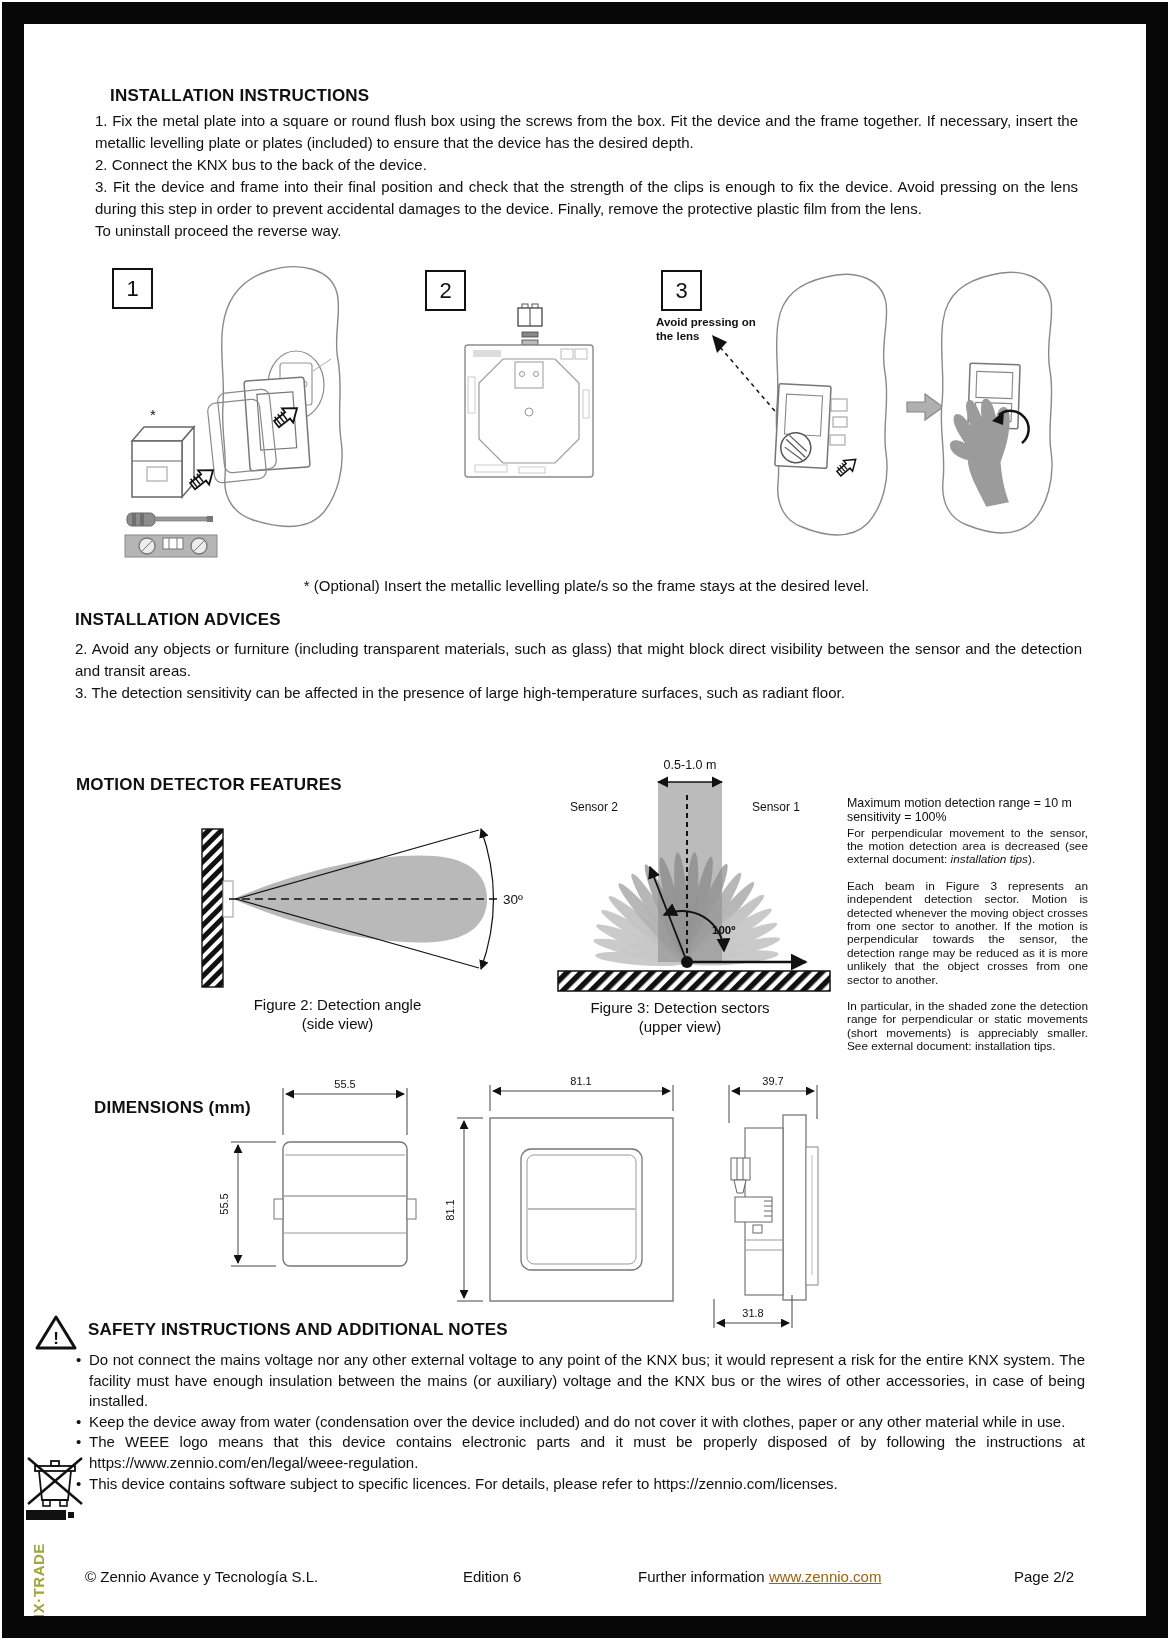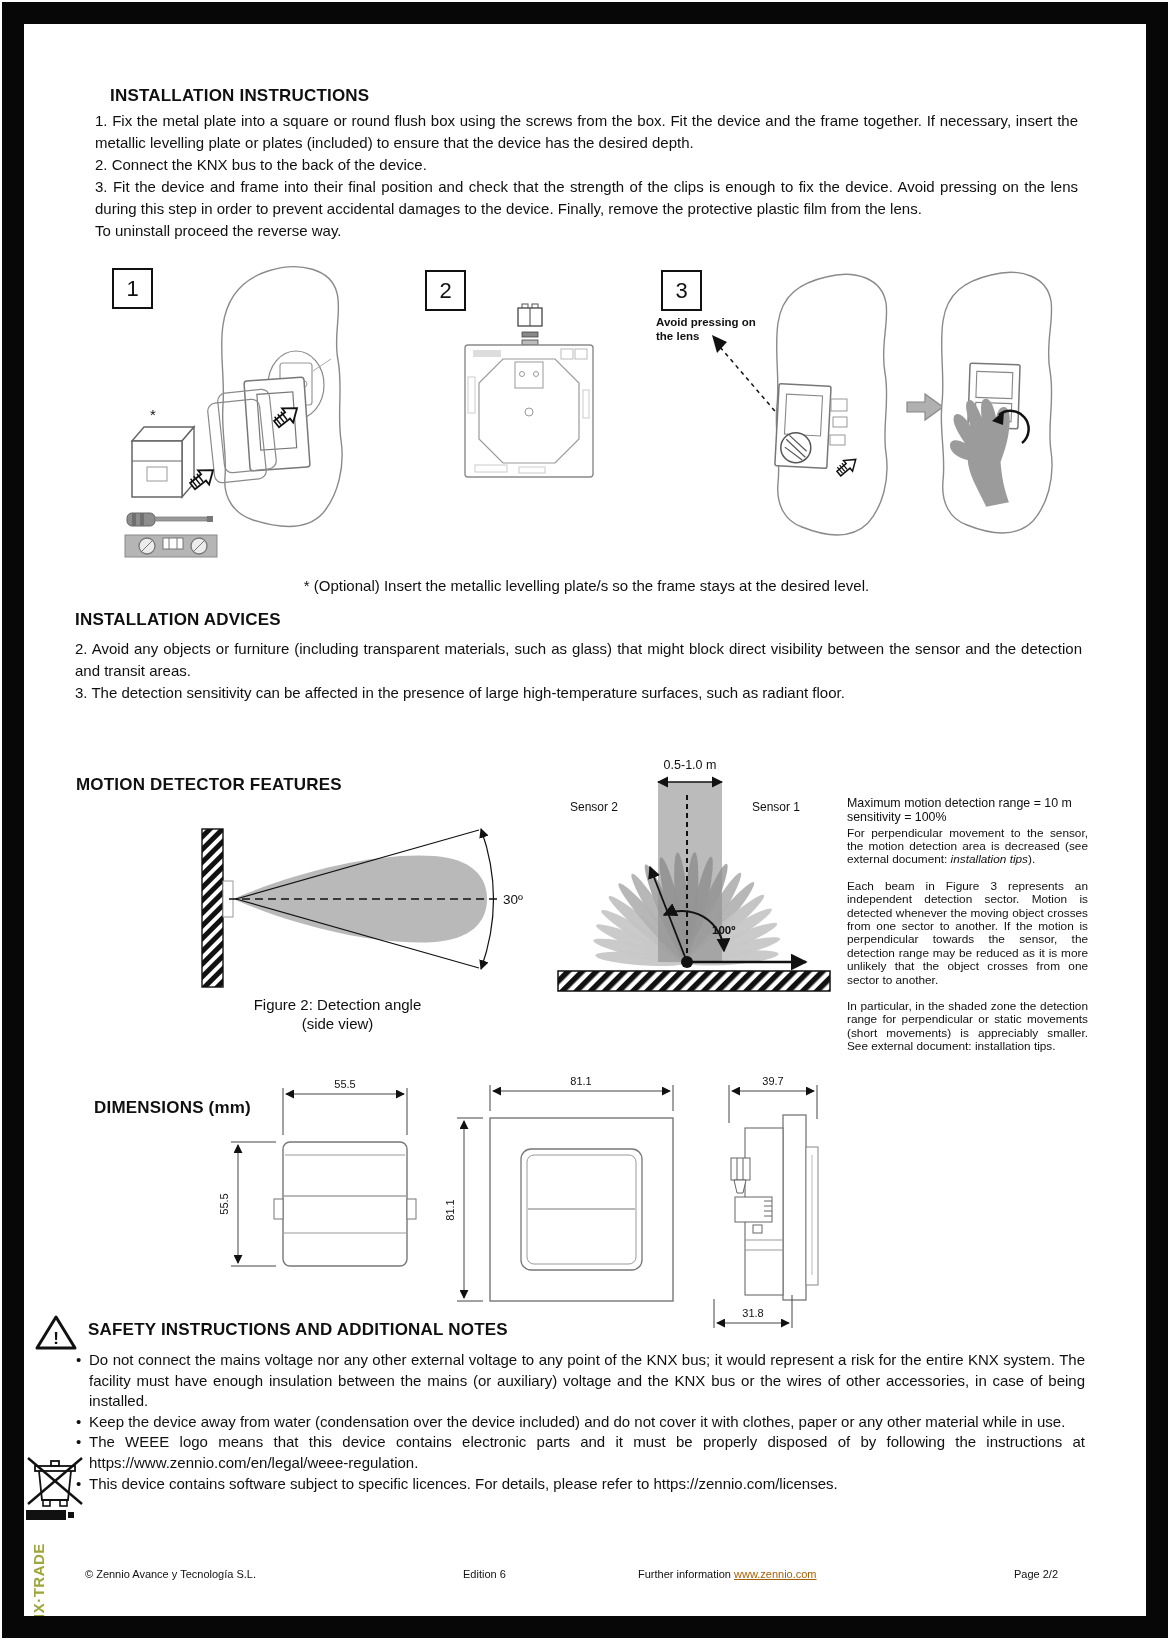--- a/index.html
+++ b/index.html
@@ -13,21 +13,21 @@
   .body15 p{margin:0;}
   .cap{font-size:15px;line-height:19px;text-align:center;}
   .numbox{width:37px;height:37px;border:2.5px solid #111;background:#fff;display:flex;
           align-items:center;justify-content:center;font-size:22px;color:#111;}
   .smallbold{font-weight:bold;font-size:11.5px;line-height:13.5px;}
   .notes{font-size:11.8px;line-height:13.4px;text-align:justify;}
   .notes p{margin:0 0 13px 0;}
   .notes .lead{font-size:12.4px;line-height:13.8px;}
   .bullet{position:relative;padding-left:14px;font-size:15px;line-height:20.6px;text-align:justify;}
   .bullet::before{content:"•";position:absolute;left:1px;top:0;}
-  .footer-item{font-size:11px;white-space:nowrap;}
+  .footer-item{font-size:15px;white-space:nowrap;}
   .link{color:#a16207;text-decoration:underline;cursor:pointer;}
   .brand-vert{transform:rotate(-90deg);transform-origin:0 0;font-weight:bold;font-size:15px;
               letter-spacing:.5px;color:#9ea63c;white-space:nowrap;z-index:2;}
   svg{display:block;}
   svg text{font-family:"Liberation Sans",sans-serif;fill:#111;}
   .dimtxt{font-size:11px;}
 </style>
 </head>
 <body>
 
@@ -252,20 +252,24 @@
     <text x="42" y="58" font-size="12">Sensor 2</text>
     <text x="224" y="58" font-size="12">Sensor 1</text>
     <line x1="159" y1="209" x2="159" y2="42" stroke="#111" stroke-width="2" stroke-dasharray="5,4"></line>
     <line x1="159" y1="209" x2="278" y2="209" stroke="#111" stroke-width="2.4" marker-end="url(#mB)"></line>
     <line x1="159" y1="209" x2="122" y2="114" stroke="#111" stroke-width="1.8" marker-end="url(#mB)"></line>
     <path d="M136,162 A42,42 0 0 1 196,198" fill="none" stroke="#111" stroke-width="2" marker-start="url(#mB)" marker-end="url(#mB)"></path>
     <text x="184" y="181" font-size="11.5" font-weight="bold">100º</text>
     <rect x="30" y="218" width="272" height="20" fill="url(#hatchFloor)" stroke="#111" stroke-width="1.5"></rect>
     <circle cx="159" cy="209" r="6" fill="#111"></circle>
   </svg>
+  <div class="abs cap" style="left:560px;top:998px;width:240px;">
+    <div>Figure 3: Detection sectors</div>
+    <div>(upper view)</div>
+  </div>
 
   <div class="abs notes" style="left:847px;top:797px;width:241px;">
     <div class="lead">Maximum motion detection range = 10 m</div>
     <div class="lead" style="margin-bottom:2px;">sensitivity = 100%</div>
     <p><span>For perpendicular movement to the sensor, the motion detection area is decreased (see external document: </span><i>installation tips</i><span>).</span></p>
     <p>Each beam in Figure 3 represents an independent detection sector. Motion is detected whenever the moving object crosses from one sector to another. If the motion is perpendicular towards the sensor, the detection range may be reduced as it is more unlikely that the object crosses from one sector to another.</p>
     <p>In particular, in the shaded zone the detection range for perpendicular or static movements (short movements) is appreciably smaller. See external document: installation tips.</p>
   </div>
 
   <div class="abs h1" style="left:94px;top:1098px;">DIMENSIONS (mm)</div>

